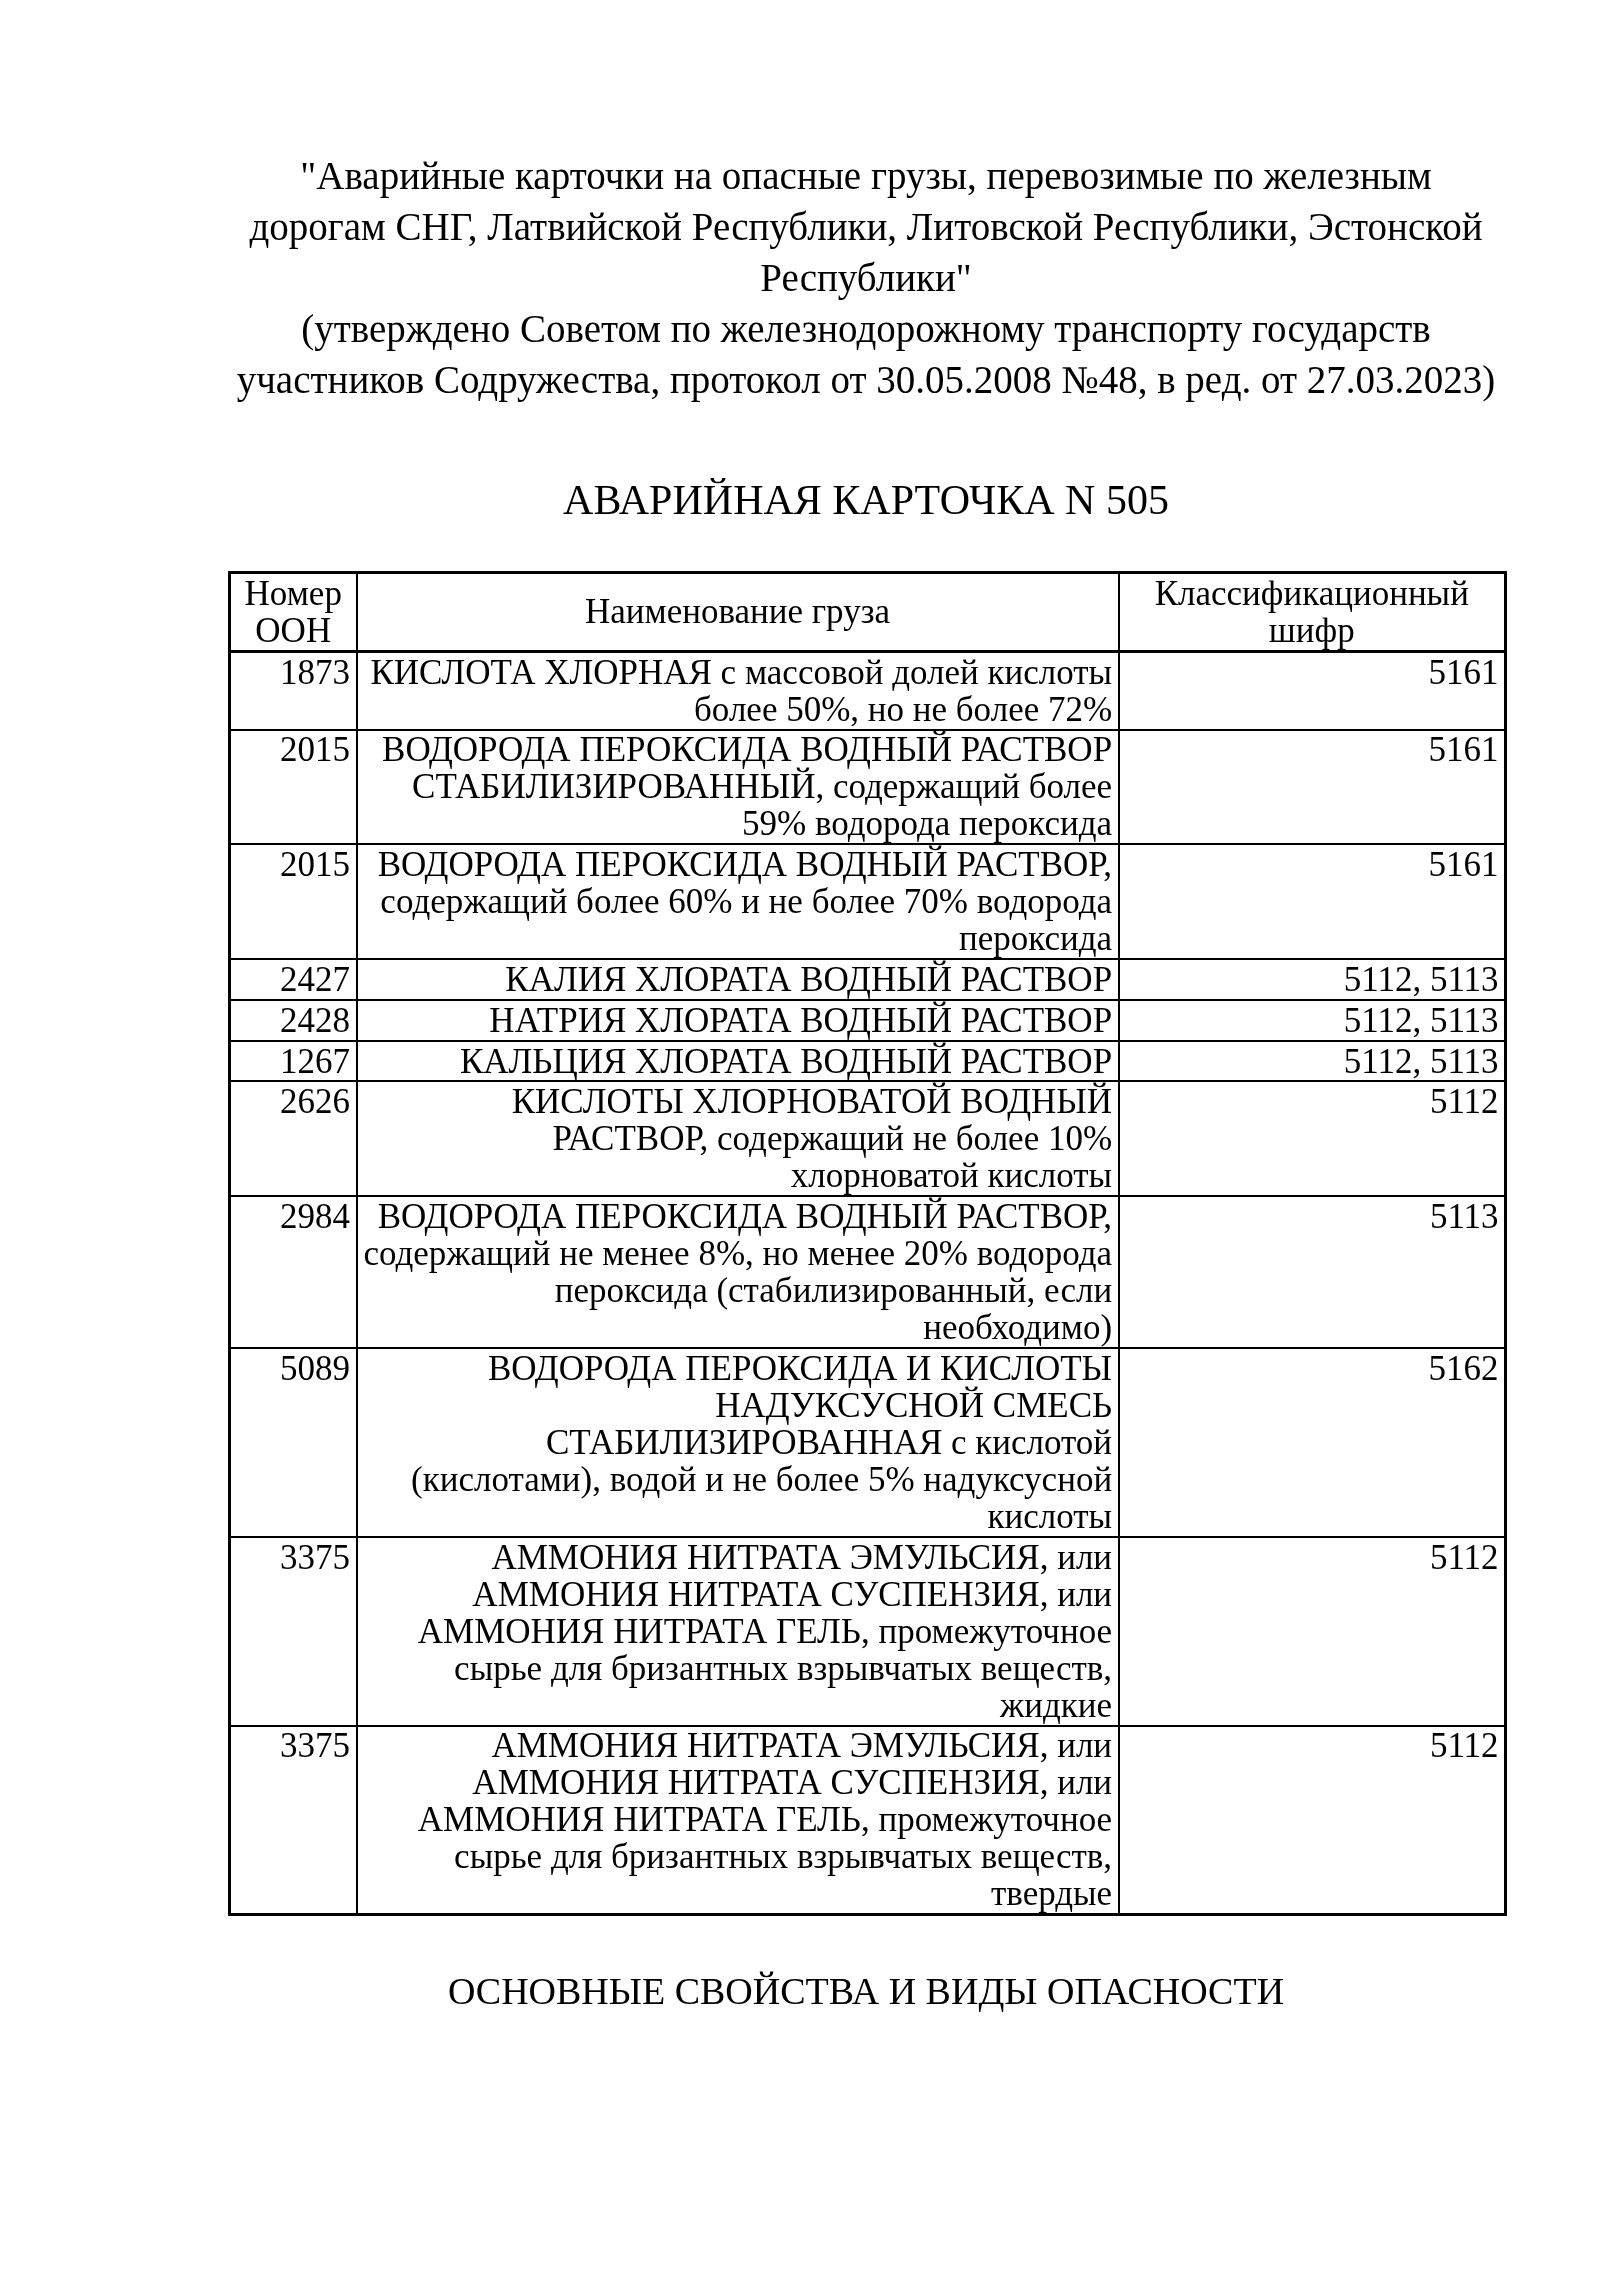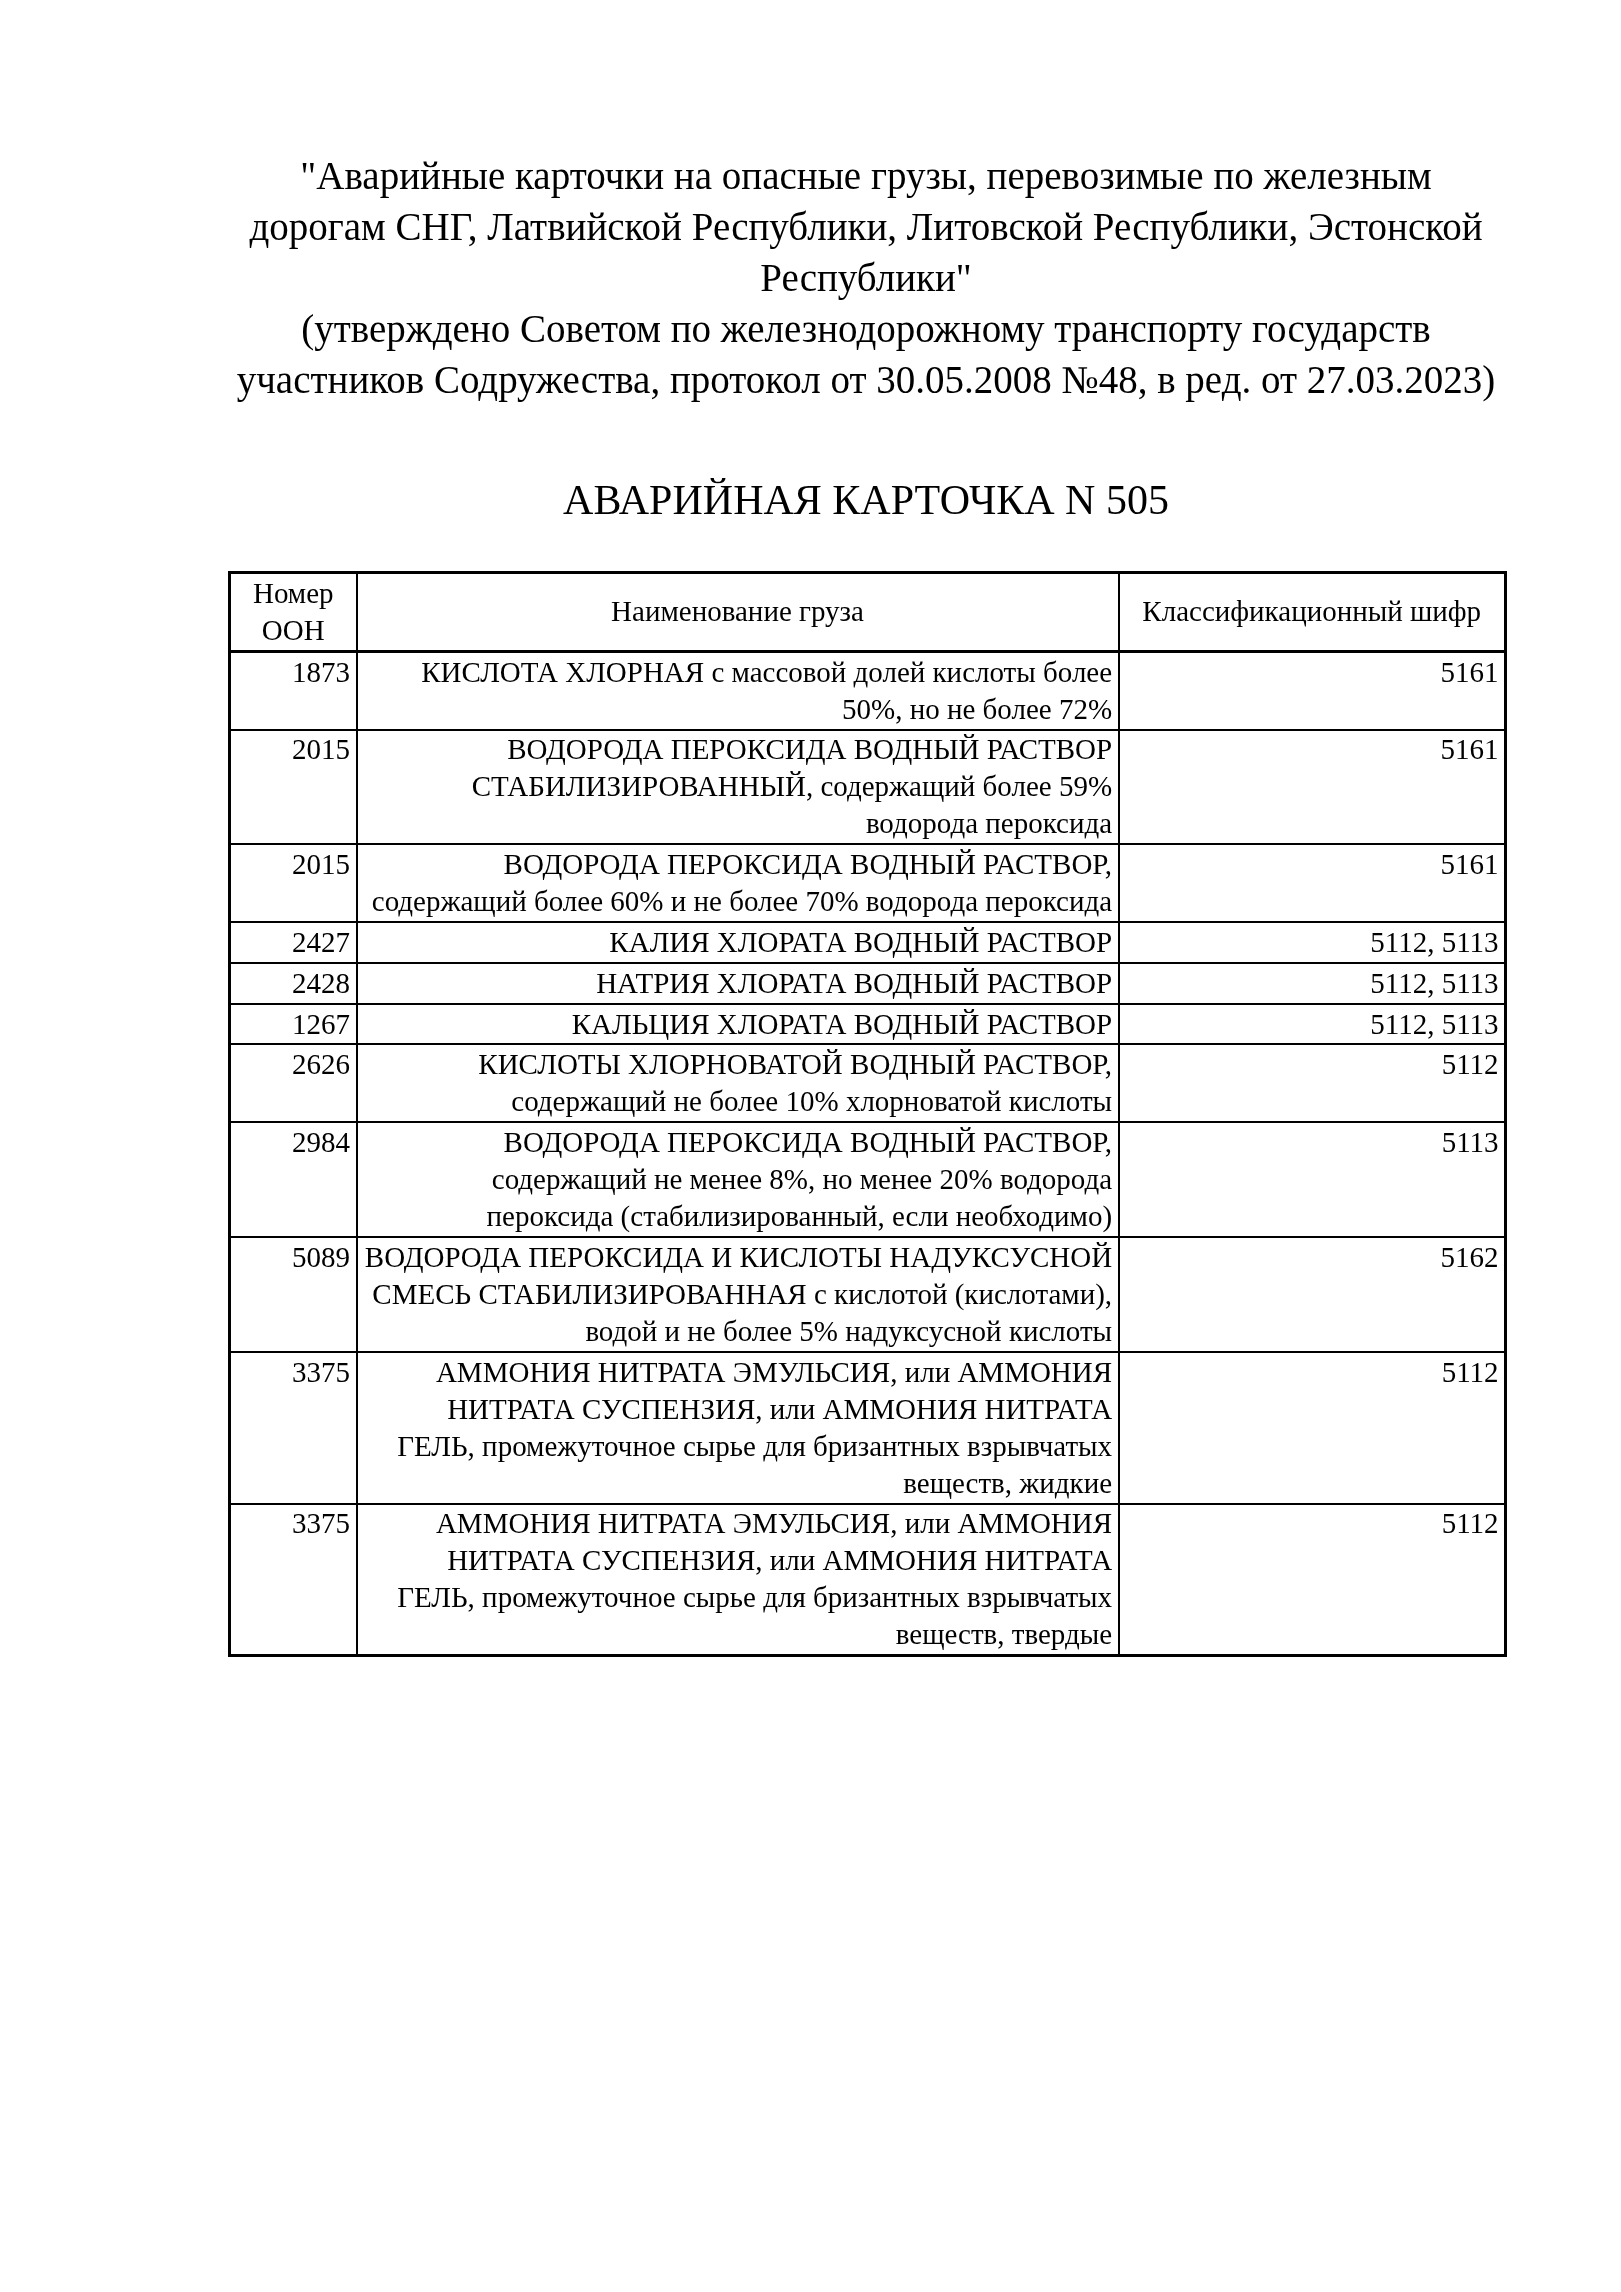--- a/index.html
+++ b/index.html
@@ -31,21 +31,21 @@
     line-height: 51px;
     font-weight: normal;
     margin: 70px 0 0 0;
   }
   table.cargo {
     border-collapse: collapse;
     table-layout: fixed;
     width: 1276px;
     margin: 45px 4px 0 0;
     border: 3.6px solid #000;
-    font-size: 29px;
+    font-size: 35px;
     line-height: 37px;
     text-align: center;
   }
   table.cargo th, table.cargo td {
     border: 2.7px solid #000;
     padding: 0.9px 5.4px;
     word-wrap: break-word;
   }
   table.cargo thead th {
     font-weight: normal;
@@ -154,15 +154,16 @@
   </tr>
 
   <tr>
     <td>3375</td>
     <td>АММОНИЯ НИТРАТА ЭМУЛЬСИЯ, или АММОНИЯ НИТРАТА СУСПЕНЗИЯ, или АММОНИЯ НИТРАТА ГЕЛЬ, промежуточное сырье для бризантных взрывчатых веществ, твердые</td>
     <td>5112</td>
   </tr>
 </tbody>
   </table>
 
+  <p class="section-heading">ОСНОВНЫЕ СВОЙСТВА И ВИДЫ ОПАСНОСТИ</p>
 
 </div>
 
 
 </body></html>

